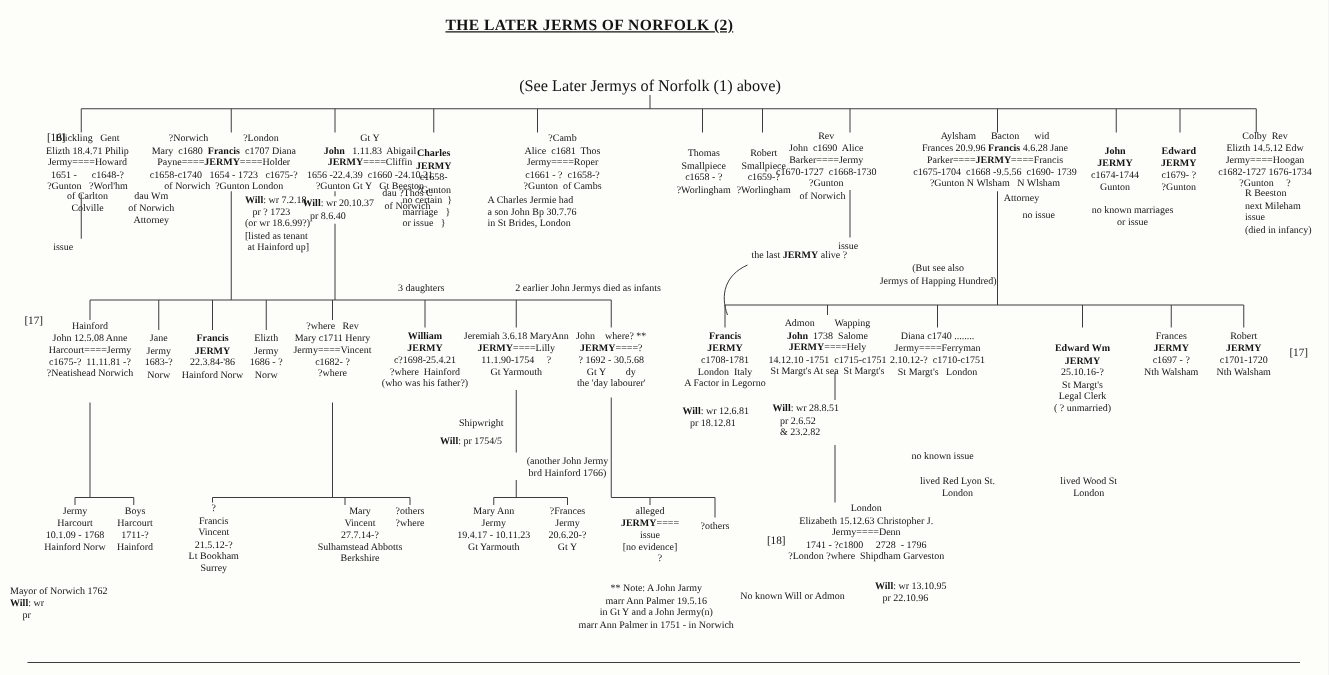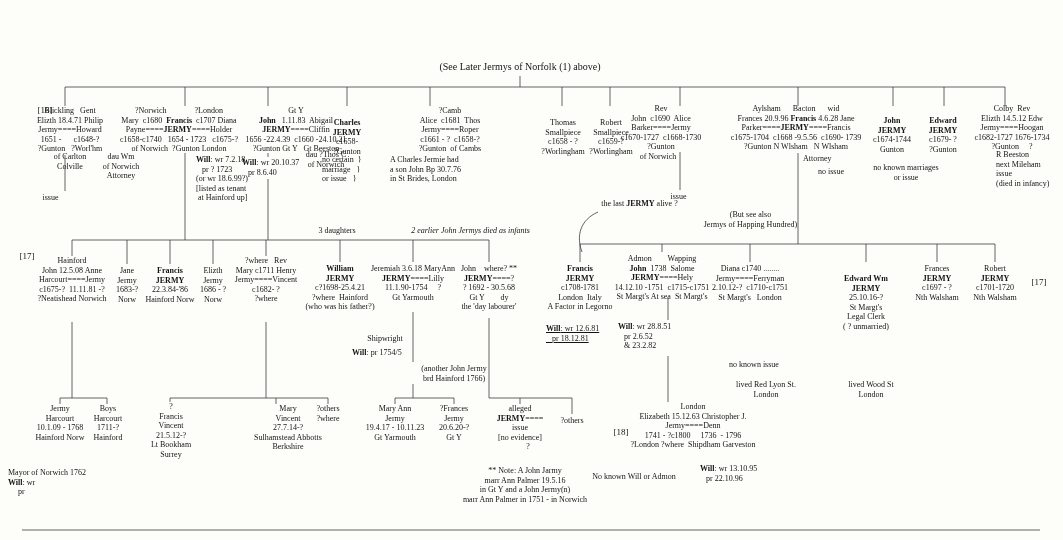--- a/index.html
+++ b/index.html
@@ -6,34 +6,35 @@
   .page {
     position:relative; width:1063px; height:540px; margin:0 auto;
     background:#fdfdfa; overflow:hidden;
     font-family:"Liberation Serif","DejaVu Serif",serif; color:#141414;
   }
   .title {
     position:absolute; top:13px; left:0; right:120px; text-align:center;
     font-size:12.5px; font-weight:bold; text-decoration:underline; letter-spacing:.3px;
   }
   .subtitle {
-    position:absolute; top:61px; left:0; right:23px; text-align:center; font-size:10px;
+    position:absolute; top:61px; left:0; right:23px; text-align:center; font-size:13px;
   }
   svg.connectors { position:absolute; left:0; top:0; width:1063px; height:540px; }
   svg.connectors line, svg.connectors path { stroke:#3c3c3c; stroke-width:0.8; fill:none; }
   .node { position:absolute; font-size:8px; line-height:9.5px; text-align:center; }
   .node.left { text-align:left; }
   .node.marker { font-size:9px; font-weight:normal; }
   .ln { white-space:pre; }
 </style>
 </head>
 <body>
 
 <div class="page">
 
+  <div class="title">THE LATER JERMS OF NORFOLK (2)</div>
   <div class="subtitle">(See Later Jermys of Norfolk (1) above)</div>
 
   <svg class="connectors" viewBox="0 0 1063 540">
 
     <line x1="520" y1="76" x2="520" y2="87"></line>
     <line x1="65" y1="87" x2="1005" y2="87"></line>
     <line x1="65" y1="87" x2="65" y2="106"></line>
     <line x1="185" y1="87" x2="185" y2="106"></line>
     <line x1="268" y1="87" x2="268" y2="106"></line>
     <line x1="347" y1="87" x2="347" y2="106"></line>
@@ -242,21 +243,21 @@
       <div class="node" style="left: 582px; top: 199px; width: 115px;">
         <div class="ln">the last <b>JERMY</b> alive ?</div>
       </div>
       <div class="node" style="left: 678px; top: 210px; width: 145px;">
         <div class="ln">(But see also</div>
         <div class="ln">Jermys of Happing Hundred)</div>
       </div>
       <div class="node" style="left: 308px; top: 226px; width: 58px;">
         <div class="ln">3 daughters</div>
       </div>
-      <div class="node" style="left: 388px; top: 226px; width: 165px; font-style: italic;">
+      <div class="node" style="left: 388px; top: 226px; width: 165px;">
         <div class="ln">2 earlier John Jermys died as infants</div>
       </div>
       <div class="node marker" style="left: 14px; top: 252px; width: 26px;">
         <div class="ln">[17]</div>
       </div>
       <div class="node marker" style="left: 1026px; top: 278px; width: 26px;">
         <div class="ln">[17]</div>
       </div>
       <div class="node" style="left: 20px; top: 256px; width: 104px;">
         <div class="ln">Hainford</div>
@@ -320,21 +321,21 @@
         <div class="ln">Gt Y        dy</div>
         <div class="ln">the 'day labourer'</div>
       </div>
       <div class="node" style="left: 542px; top: 264px; width: 76px;">
         <div class="ln"><b>Francis</b></div>
         <div class="ln"><b>JERMY</b></div>
         <div class="ln">c1708-1781</div>
         <div class="ln">London  Italy</div>
         <div class="ln">A Factor in Legorno</div>
       </div>
-      <div class="node left" style="left: 546px; top: 324px; width: 72px; text-decoration: underline;">
+      <div class="node left" style="left: 546px; top: 324px; width: 72px;">
         <div class="ln"><b>Will</b>: wr 12.6.81</div>
         <div class="ln">   pr 18.12.81</div>
       </div>
       <div class="node" style="left: 612px; top: 254px; width: 100px;">
         <div class="ln">Admon        Wapping</div>
         <div class="ln"><b>John</b>  1738  Salome</div>
         <div class="ln"><b>JERMY</b>====Hely</div>
         <div class="ln">14.12.10 -1751  c1715-c1751</div>
         <div class="ln">St Margt's At sea  St Margt's</div>
       </div>
@@ -444,21 +445,21 @@
         <div class="ln">in Gt Y and a John Jermy(n)</div>
         <div class="ln">marr Ann Palmer in 1751 - in Norwich</div>
       </div>
       <div class="node marker" style="left: 608px; top: 428px; width: 26px;">
         <div class="ln">[18]</div>
       </div>
       <div class="node" style="left: 618px; top: 402px; width: 150px;">
         <div class="ln">London</div>
         <div class="ln">Elizabeth 15.12.63 Christopher J.</div>
         <div class="ln">Jermy====Denn</div>
-        <div class="ln">1741 - ?c1800     1736  - 1796</div>
+        <div class="ln">1741 - ?c1800     2728  - 1796</div>
         <div class="ln">?London ?where  Shipdham Garveston</div>
       </div>
       <div class="node" style="left: 572px; top: 472px; width: 124px;">
         <div class="ln">No known Will or Admon</div>
       </div>
       <div class="node left" style="left: 700px; top: 464px; width: 78px;">
         <div class="ln"><b>Will</b>: wr 13.10.95</div>
         <div class="ln">   pr 22.10.96</div>
       </div>
     </div>

